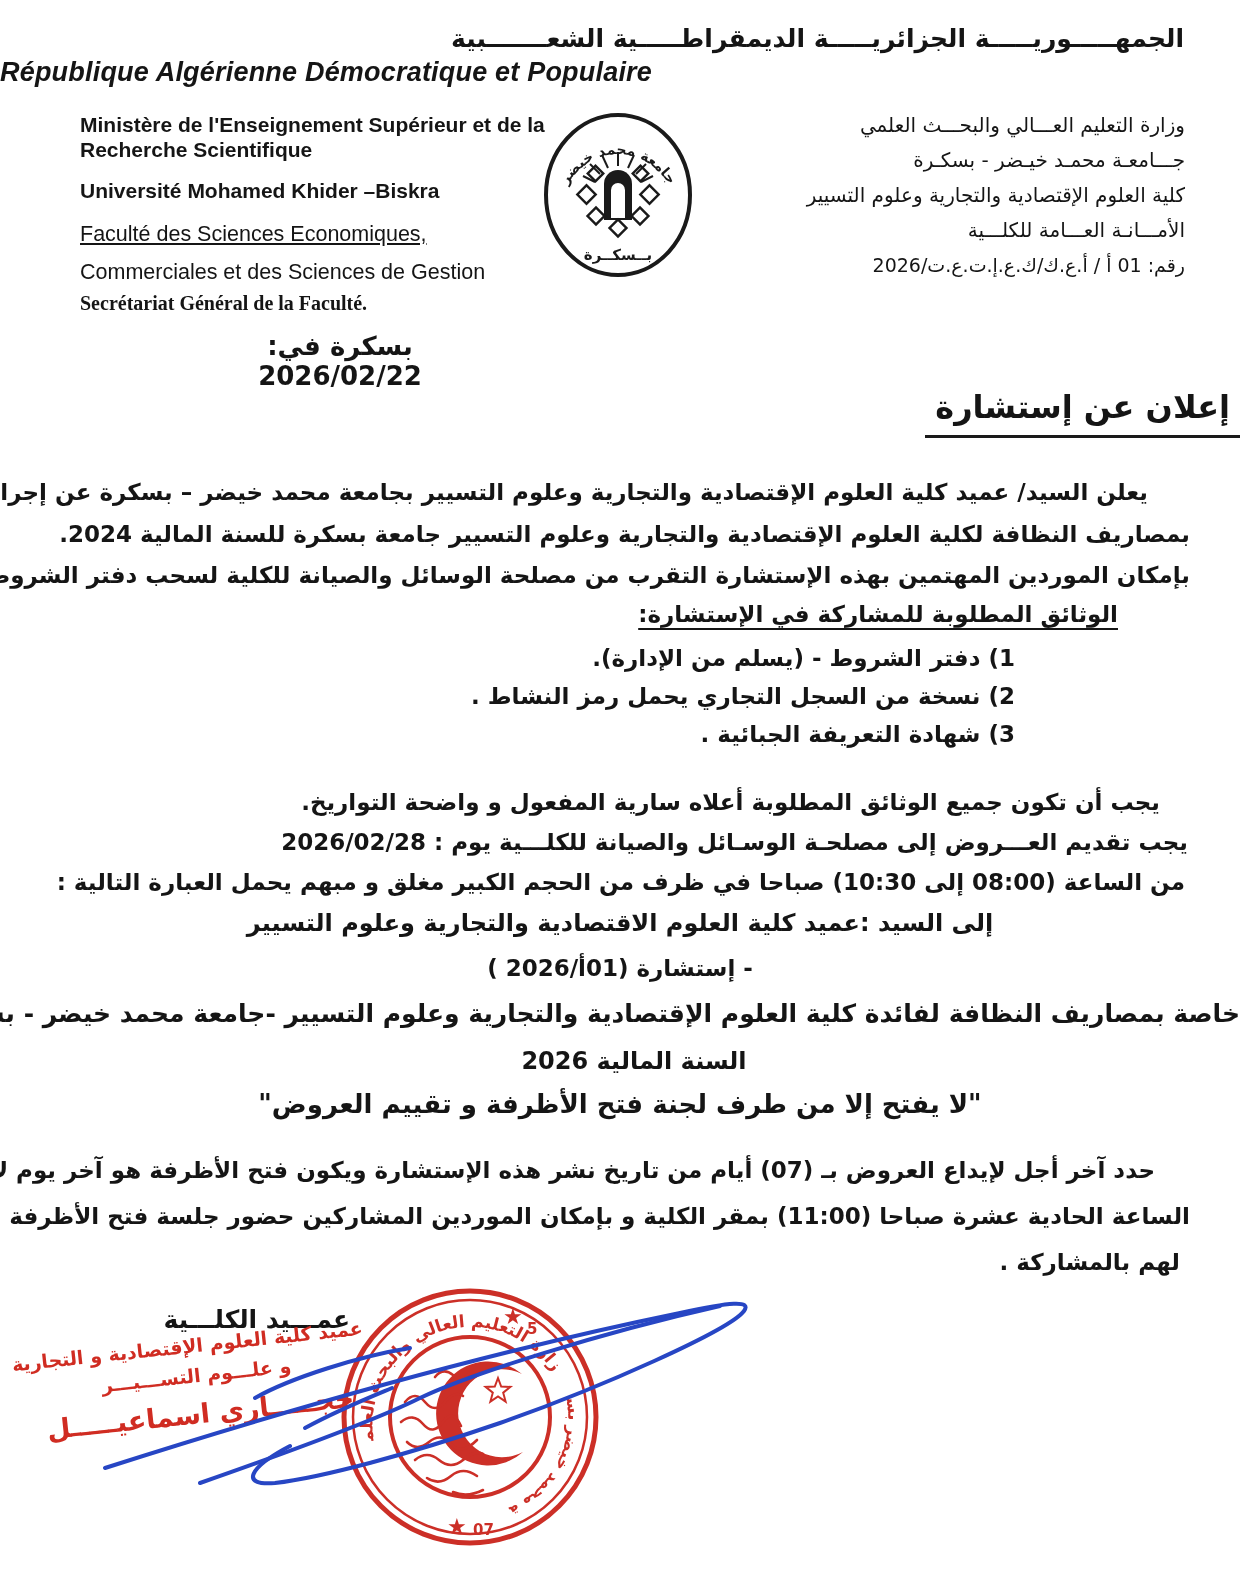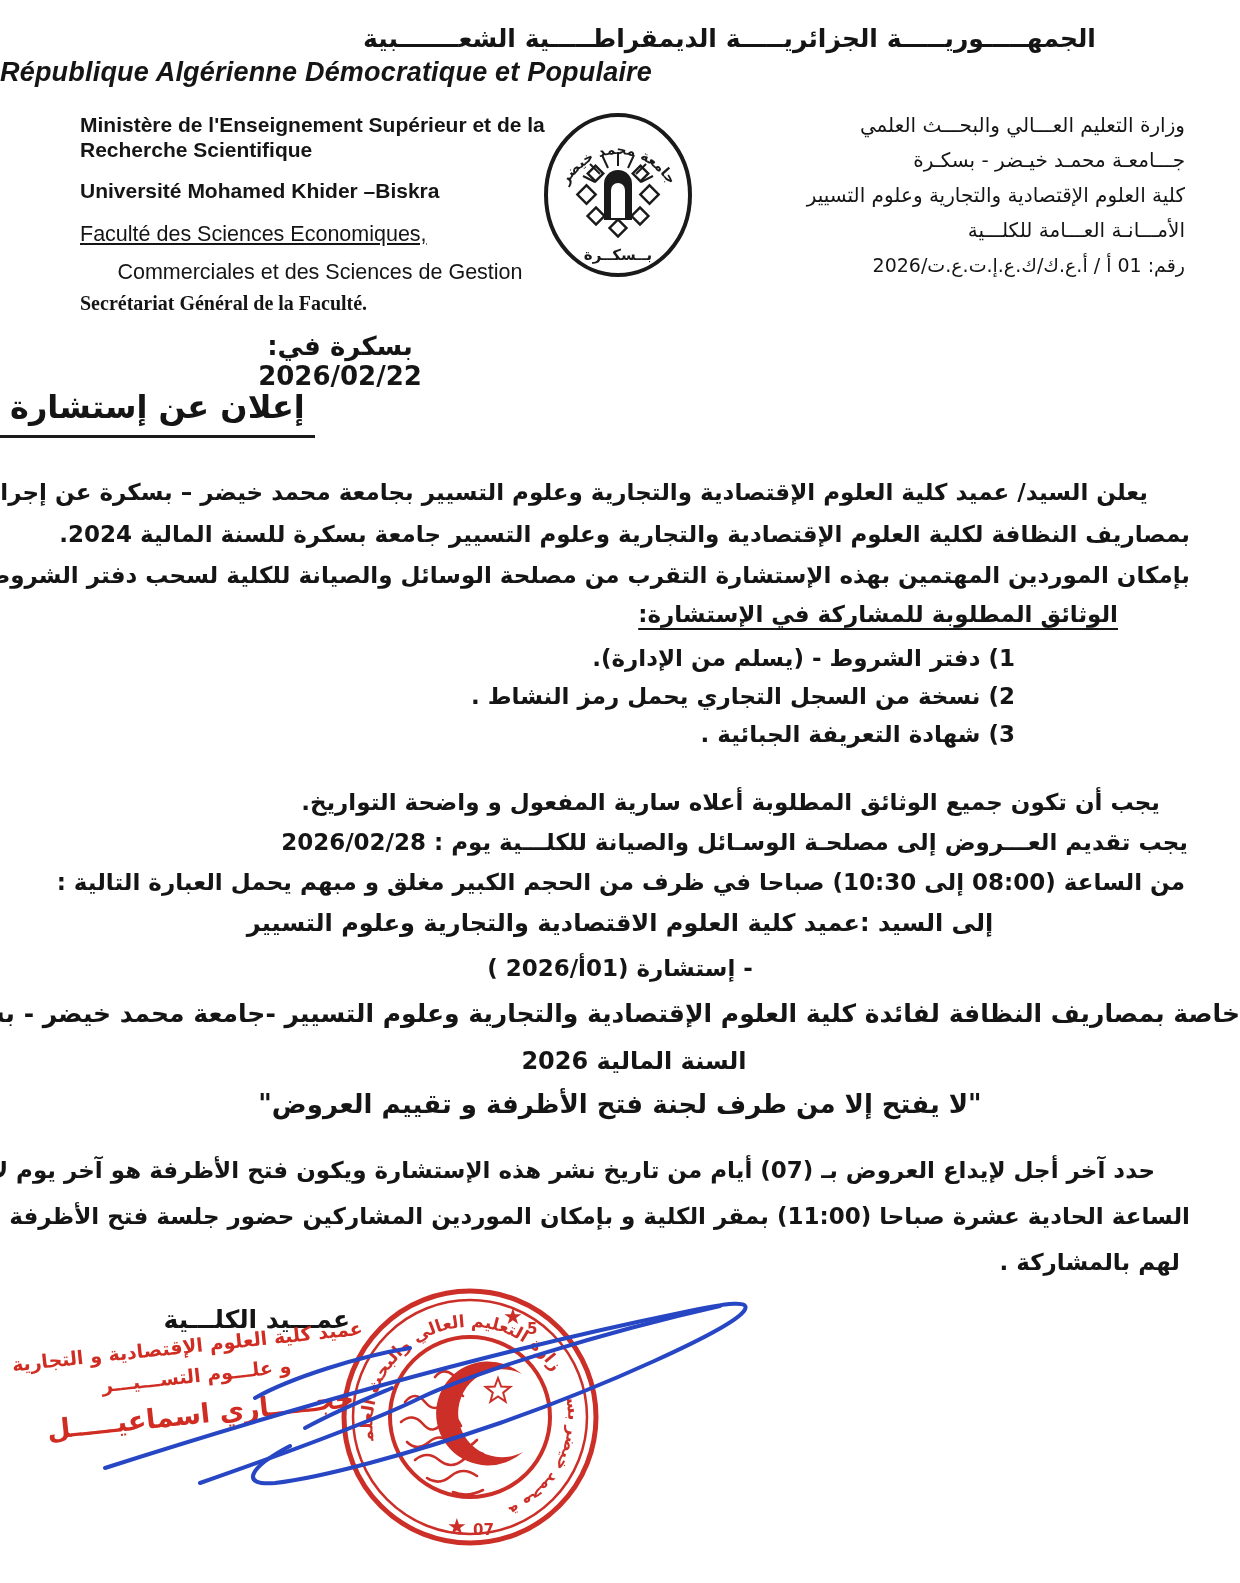--- a/index.html
+++ b/index.html
@@ -4,46 +4,46 @@
 <style>
   html,body{margin:0;padding:0;background:#888;}
   .page{
     position:relative;width:1240px;height:1583px;margin:0 auto;
     background:#ffffff;overflow:hidden;
     font-family:"DejaVu Sans",sans-serif;color:#151515;
   }
   .abs{position:absolute;}
 
   
-  .rep-ar{top:24px;left:275px;right:56px;text-align:center;
+  .rep-ar{top:24px;left:275px;right:56px;text-align:right;
           font-size:25px;font-weight:bold;direction:rtl;}
   .rep-fr{top:57px;left:0;right:0;text-align:left;
           font-size:27px;font-weight:bold;font-style:italic;
           font-family:"Liberation Sans",sans-serif;letter-spacing:.2px;}
 
   .min-block{top:112px;left:80px;width:480px;
           font-family:"Liberation Sans",sans-serif;}
   .min-b1{font-size:21px;font-weight:bold;line-height:25px;}
   .min-b2{font-size:21px;font-weight:bold;margin-top:17px;}
   .min-r1{font-size:21.5px;margin-top:19px;text-decoration:underline;}
-  .min-r2{font-size:21.5px;margin-top:13px;text-align:center;}
+  .min-r2{font-size:21.5px;margin-top:13px;}
   .min-serif{font-size:20px;font-weight:bold;margin-top:7px;
           font-family:Liberation Serif, serif;}
 
   .ar-block{top:108px;right:55px;width:420px;direction:rtl;text-align:right;}
   .ar-block div{font-size:20px;line-height:35px;white-space:nowrap;}
   .ar-block .num-line{font-size:19px;}
 
   
   .logo{top:108px;left:538px;}
 
   
   .date-line{top:331px;left:185px;width:310px;text-align:center;
              font-size:26px;font-weight:bold;direction:rtl;}
-  .doc-title-wrap{top:388px;left:0;right:0;text-align:left;}
+  .doc-title-wrap{top:388px;left:0;right:0;text-align:right;}
   .doc-title{display:inline-block;font-size:32px;font-weight:bold;direction:rtl;
              border-bottom:3px solid #1a1a1a;padding:0 10px 9px 10px;}
 
   
   .bline{font-size:23px;font-weight:bold;direction:rtl;text-align:right;white-space:nowrap;}
   .l-intro1{top:479px;right:92px;}
   .l-intro2{top:521px;right:50px;}
   .l-intro3{top:562px;right:50px;}
   .l-dochead{top:601px;right:122px;text-decoration:underline;text-underline-offset:6px;}
   .l-item1{top:645px;right:225px;}

